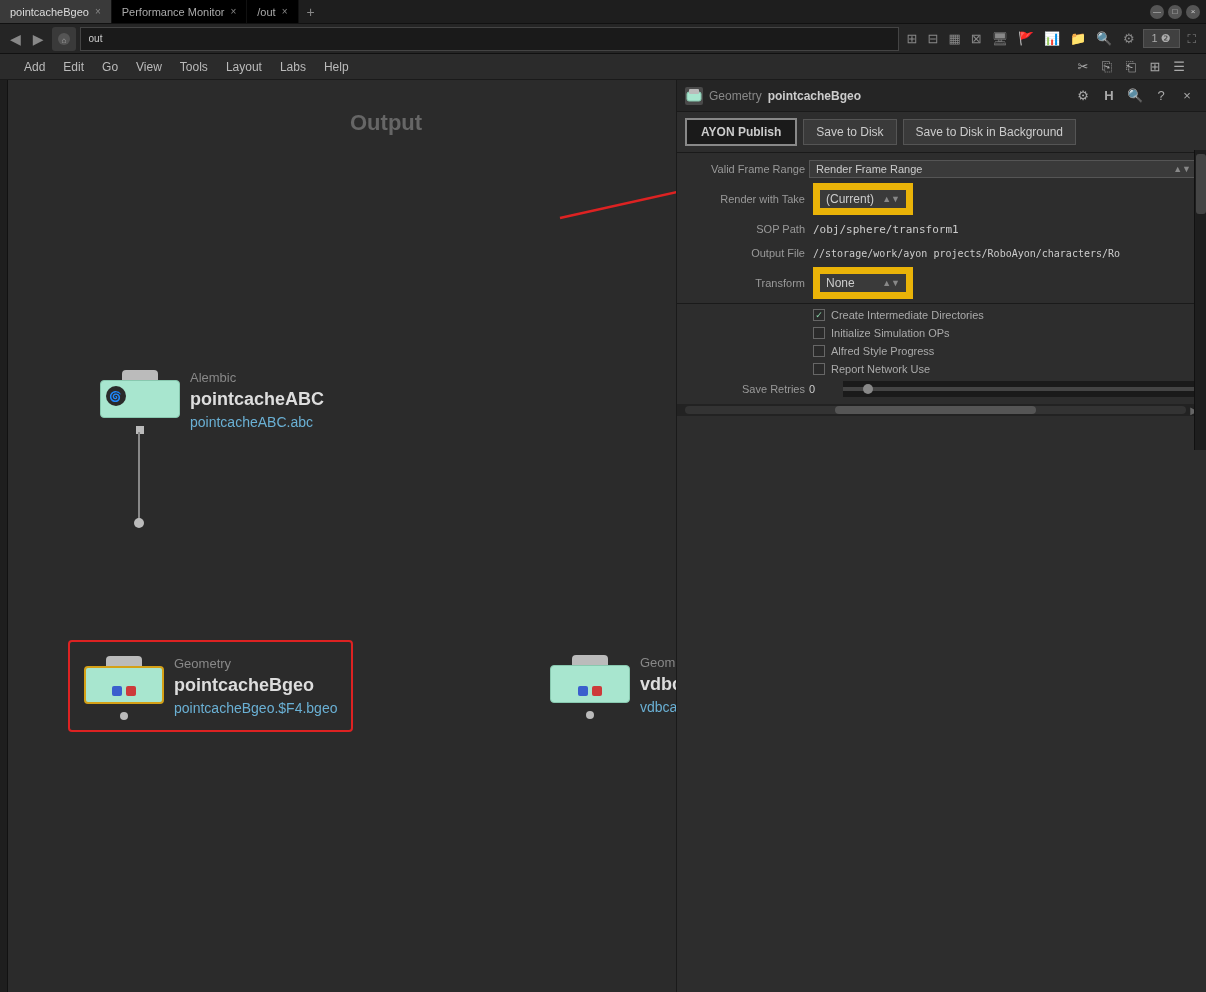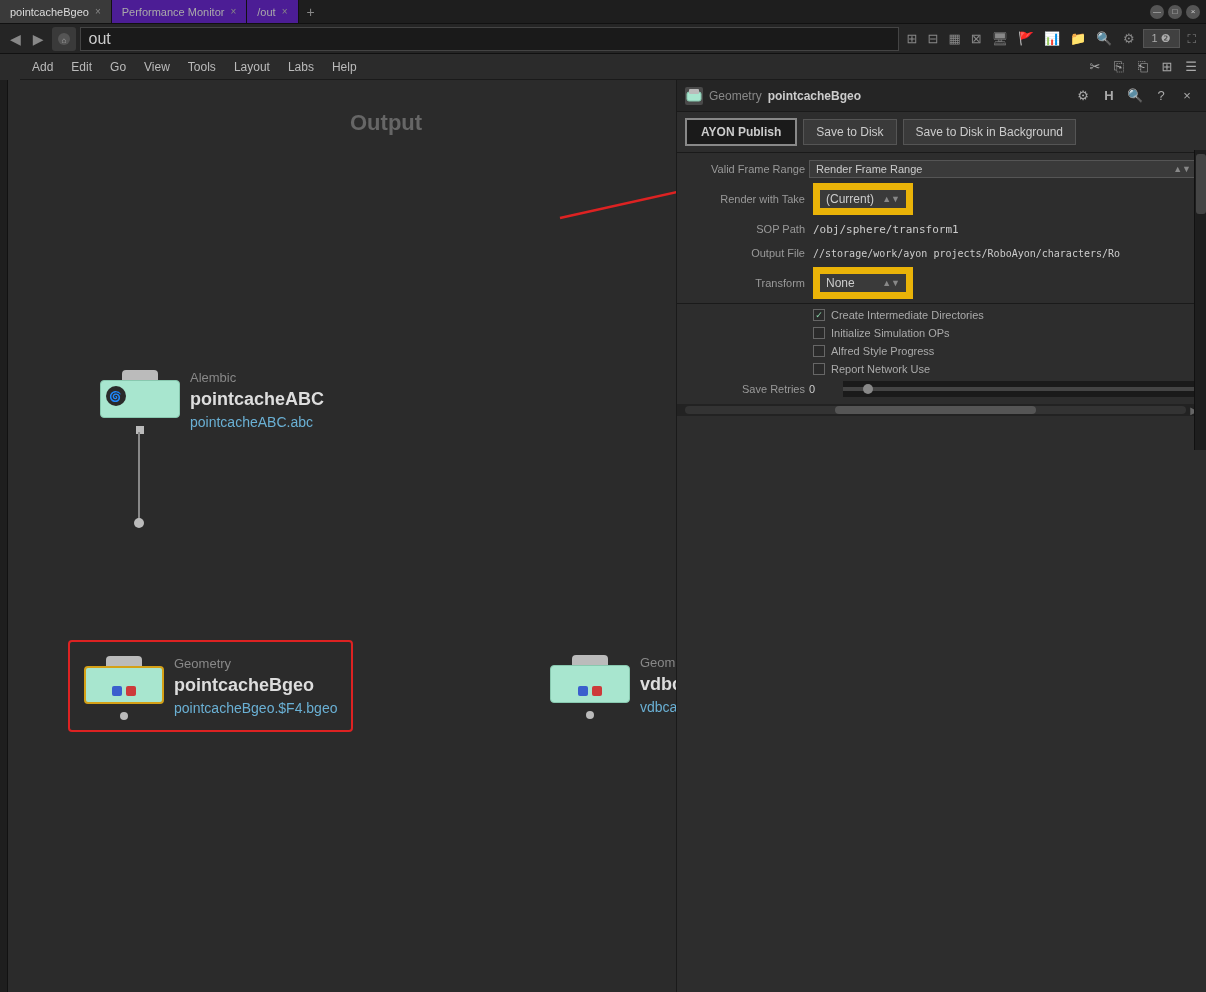--- a/index.html
+++ b/index.html
@@ -20,21 +20,21 @@
       align-items: center;
       background: #1e1e1e;
       height: 24px;
       border-bottom: 1px solid #111;
     }
     .tab {
       display: flex;
       align-items: center;
       padding: 0 10px;
       height: 100%;
-      background: #4c1d95;
+      background: #000000;
       border-right: 1px solid #111;
       font-size: 11px;
       color: #aaa;
       gap: 6px;
       cursor: pointer;
     }
     .tab.active {
       background: #3a3a3a;
       color: #ddd;
     }
@@ -80,21 +80,21 @@
     .nav-btn {
       color: #888;
       cursor: pointer;
       font-size: 14px;
       padding: 2px 4px;
     }
     .address-input {
       background: #1a1a1a;
       border: 1px solid #444;
       color: #ccc;
-      font-size: 16px;
+      font-size: 10px;
       padding: 2px 8px;
       height: 24px;
       flex: 1;
       outline: none;
     }
     .icon-group {
       display: flex;
       gap: 2px;
       color: #888;
       font-size: 13px;
@@ -104,24 +104,23 @@
       cursor: pointer;
       color: #888;
     }
 
     
     .menu-bar {
       display: flex;
       align-items: center;
       background: #2b2b2b;
       height: 26px;
-      padding: 0 4px;
+      padding: 0 16px;
       border-bottom: 1px solid #1a1a1a;
       gap: 2px;
-      margin-left: 20px;
     }
     .menu-item {
       padding: 3px 8px;
       color: #bbb;
       cursor: pointer;
       font-size: 12px;
     }
 
     .toolbar-icons {
       margin-left: auto;

